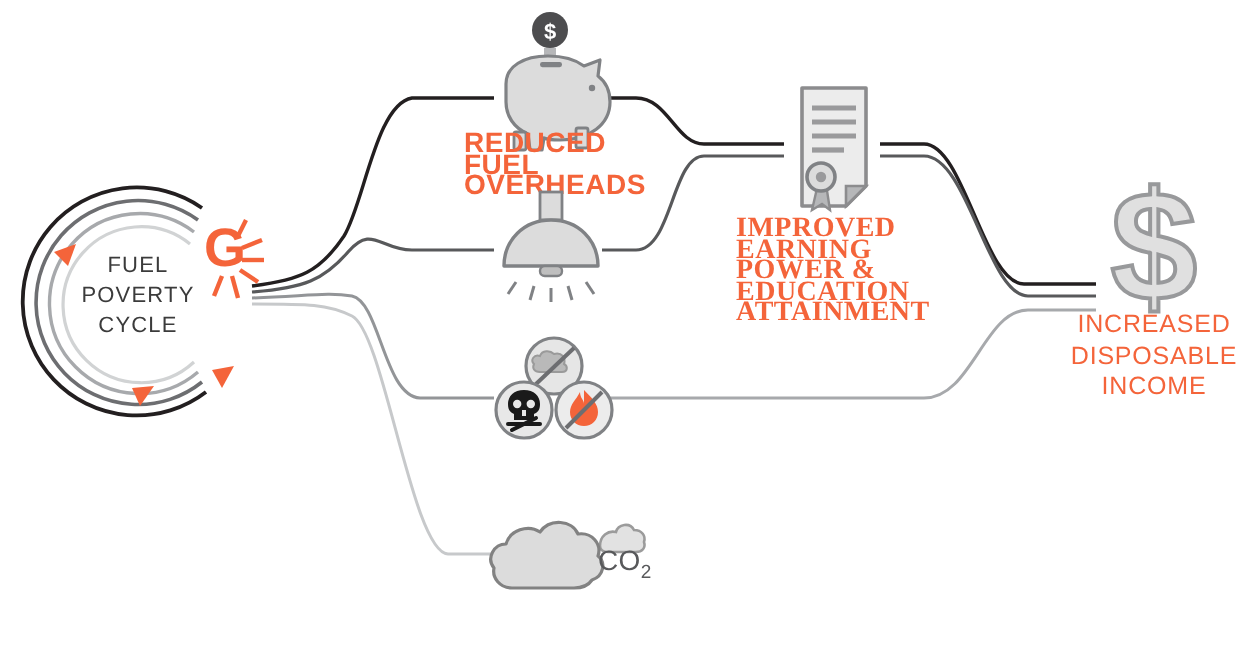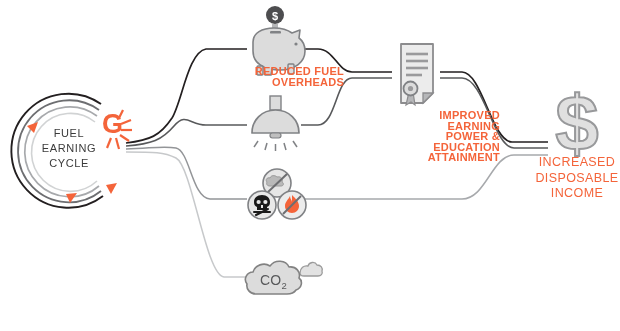--- a/index.html
+++ b/index.html
@@ -4,37 +4,38 @@
 <style>
   html,body{margin:0;padding:0;background:#ffffff;}
   body{
     width:620px;height:331px;position:relative;overflow:hidden;
     font-family:"Liberation Sans","DejaVu Sans",sans-serif;
     -webkit-font-smoothing:antialiased;
   }
   #stage{position:absolute;inset:0;width:620px;height:331px;}
   svg.layer{position:absolute;left:0;top:0;width:620px;height:331px;overflow:visible;}
   .label{
-    position:absolute;text-align:right;color:#F4643A;
-    font-size:11px;font-weight:700;letter-spacing:.25px;line-height:10.5px;
+    position:absolute;text-align:left;color:#F4643A;
+    font-size:14px;font-weight:700;letter-spacing:.25px;line-height:10.5px;
     white-space:pre-line;
   }
   .hublabel{
     position:absolute;text-align:center;color:#3b3b3b;
     font-size:11px;font-weight:400;letter-spacing:.6px;line-height:15px;
     white-space:pre-line;
   }
   .biglabel{
     position:absolute;text-align:center;color:#F4643A;
     font-size:12.5px;font-weight:400;letter-spacing:.4px;line-height:15.5px;
     white-space:pre-line;
   }
   .co2txt{
     position:absolute;color:#58595b;font-size:14px;font-weight:400;
     letter-spacing:.2px;
+    margin-left:39px;
   }
   .co2txt sub{font-size:9.5px;}
 </style>
 </head>
 <body>
 
 <div id="stage">
 
   <svg class="layer" viewBox="0 0 620 331">
     <g fill="none" stroke-linecap="butt" stroke-linejoin="round">
@@ -81,21 +82,21 @@
         <line x1="121" y1="130" x2="132" y2="130"></line>
         <line x1="120" y1="135" x2="129" y2="141"></line>
         <line x1="116" y1="138" x2="119" y2="149"></line>
         <line x1="111" y1="138" x2="107" y2="148"></line>
         <line x1="119" y1="118" x2="123" y2="110"></line>
       </g>
     </g>
   </svg>
 
   <div class="hublabel" style="left:30px;top:126px;width:78px;">FUEL
-EARNING
+POVERTY
 CYCLE</div>
 
   <svg class="layer" viewBox="0 0 620 331">
     <g>
       <circle cx="275" cy="15" r="9" fill="#4d4d4f"></circle>
       <text x="275" y="19.5" text-anchor="middle" fill="#ffffff" font-family="'Liberation Sans',sans-serif" font-size="11" font-weight="700">$</text>
       <rect x="272" y="24" width="6" height="10" fill="#b6b7b9"></rect>
       <path d="M253,42 C253,33 262,28 274,28 C282,28 288,30 292,33 L300,30 L299,38
                C303,41 305,46 305,51 C305,62 295,70 280,70 C277,70 274,70 272,69
                L271,75 L265,75 L264,67 C257,64 253,58 253,51 Z" fill="#dcdcdc" stroke="#808285" stroke-width="1.6" stroke-linejoin="round"></path>
@@ -169,21 +170,21 @@
         <line x1="406" y1="68" x2="428" y2="68"></line>
         <line x1="406" y1="75" x2="422" y2="75"></line>
       </g>
       <g>
         <path d="M409,92 l-3,13 l5,-3 l4,3 l-2,-13 Z" fill="#b6b7b9" stroke="#8c8c8e" stroke-width="1.2"></path>
         <circle cx="410.5" cy="88.5" r="7" fill="#dcdcdc" stroke="#808285" stroke-width="1.8"></circle>
         <circle cx="410.5" cy="88.5" r="2.6" fill="#9a9a9c"></circle>
       </g>
     </g>
   </svg>
-  <div class="label" style="left:384px;top:110px;width:116px;">IMPROVED EARNING
+  <div class="label" style="left:368px;top:110px;width:116px;font-family:Liberation Serif, serif;">IMPROVED EARNING
 POWER &amp; EDUCATION
 ATTAINMENT</div>
 
   <svg class="layer" viewBox="0 0 620 331">
     <text x="577" y="150" text-anchor="middle" fill="#e0e0e0" stroke="#98999b" stroke-width="2" font-family="'Liberation Sans',sans-serif" font-size="78" font-weight="700">$</text>
   </svg>
   <div class="biglabel" style="left:522px;top:155px;width:110px;">INCREASED
 DISPOSABLE
 INCOME</div>
 

